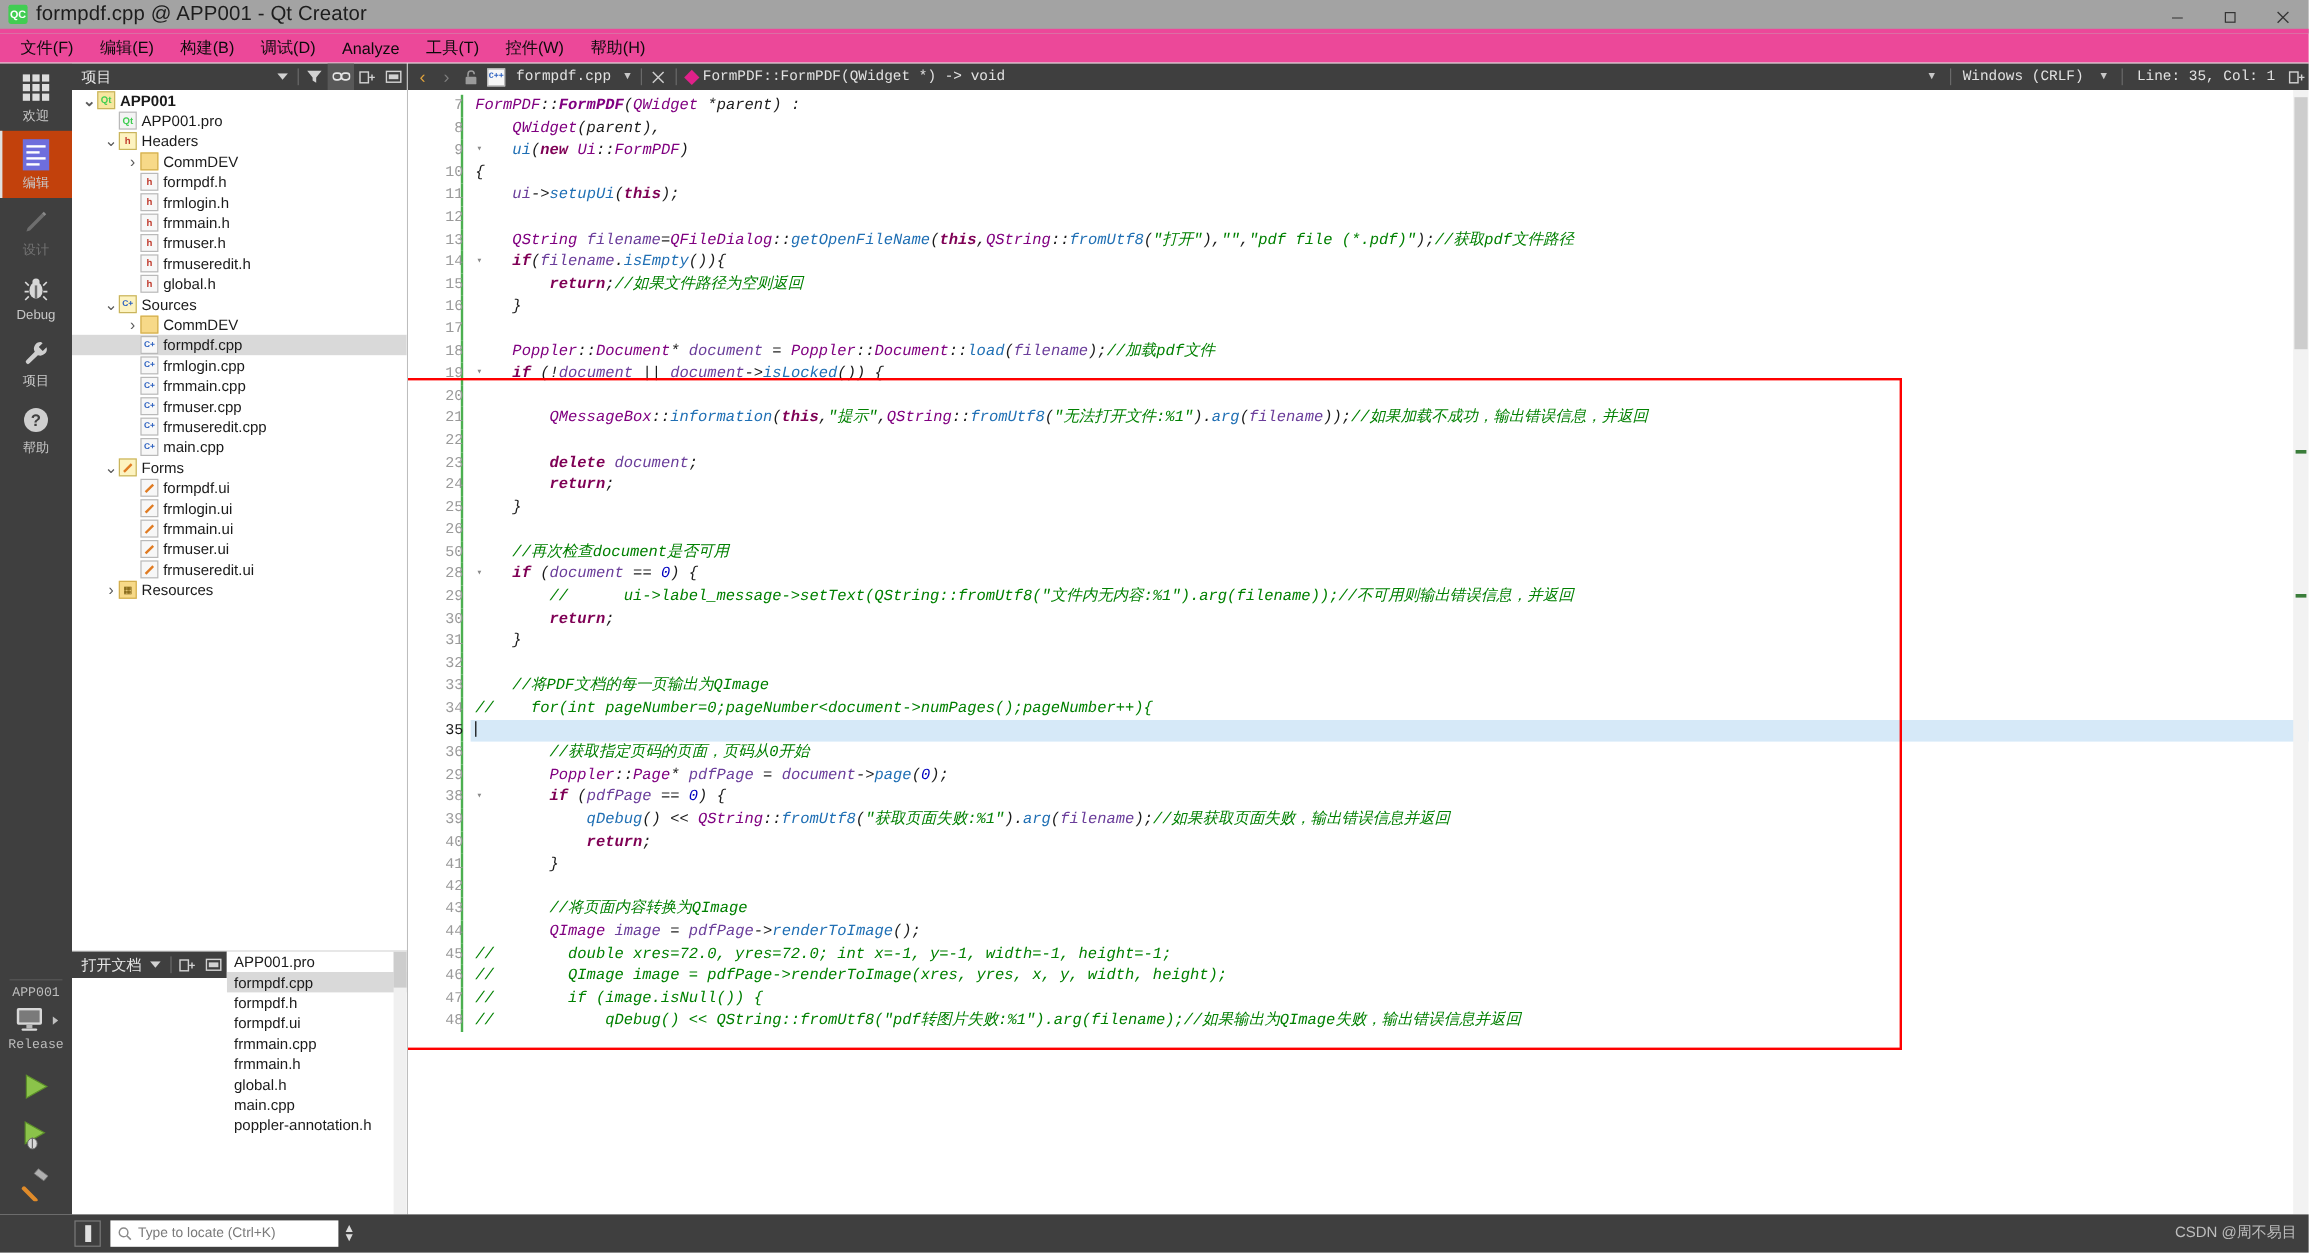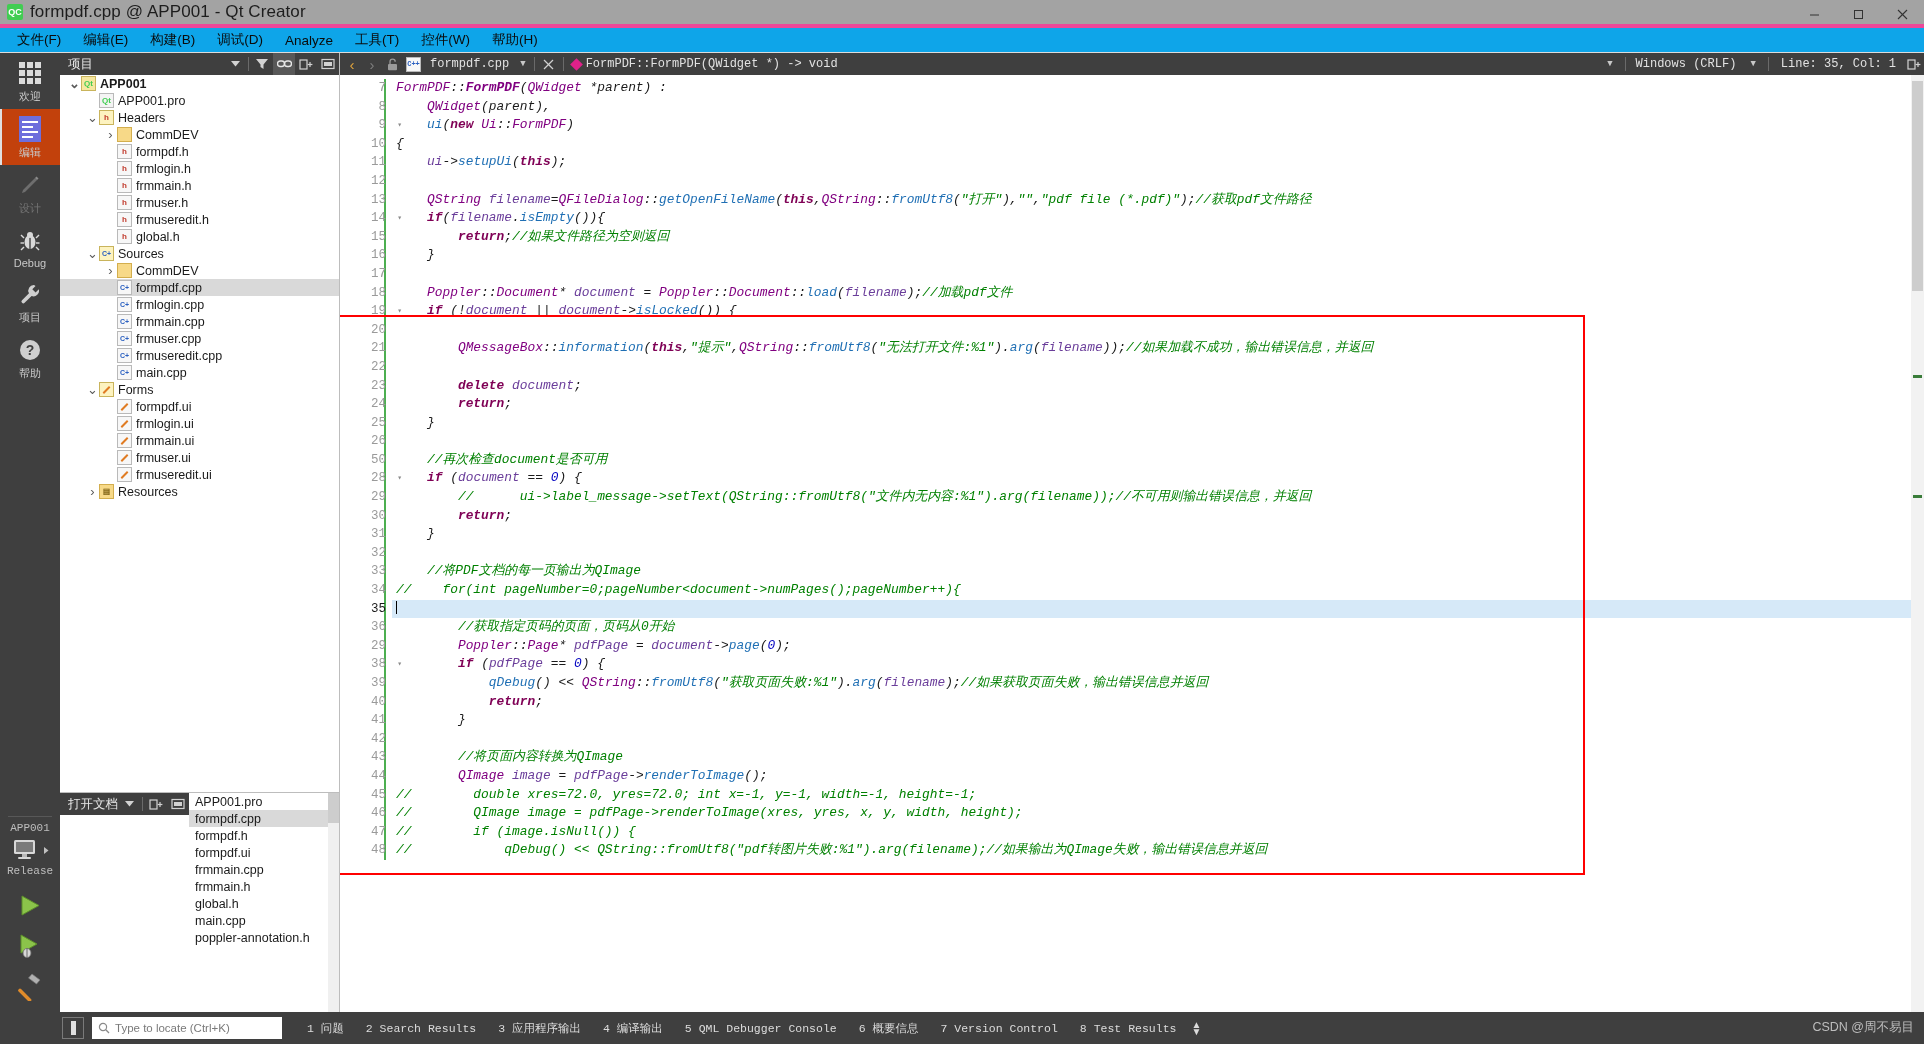--- a/index.html
+++ b/index.html
@@ -24,21 +24,21 @@
   .title-text { font-size: 17px; color: #1d1d1d; letter-spacing: .1px; }
   .win-buttons { position: absolute; right: 0; top: 0; display: flex; height: 28px; }
   .win-btn {
     width: 44px; height: 28px; display: flex; align-items: center; justify-content: center;
     font-size: 13px; color: #333;
   }
   .win-btn svg { display:block; }
 
   
   .menubar {
-    height: 25px; background: #0ea5e9; display: flex; align-items: center;
+    height: 25px; background: #ec4899; display: flex; align-items: center;
     padding-left: 6px; border-bottom: 1px solid #dcdcdc;
   }
   .menu-item {
     font-size: 13.5px; color: #0b0b0b; padding: 3px 11px; white-space: nowrap;
   }
 
   
   .app-body { position: absolute; top: 53px; left: 0; right: 0; bottom: 32px; display: flex; }
 
   
@@ -752,28 +752,18 @@
   <div class="sb-toggle">
       <i></i>
     </div>
   <div class="locator">
     <svg width="12" height="12" viewBox="0 0 12 12">
         <circle cx="5" cy="5" r="3.6" fill="none" stroke="#8a8a8a" stroke-width="1.2"></circle>
         <line x1="7.8" y1="7.8" x2="11" y2="11" stroke="#8a8a8a" stroke-width="1.3"></line>
       </svg>
     <span>Type to locate (Ctrl+K)</span>
   </div>
-  <div class="sb-items" id="sb-host">
-      <div class="sb-item">1  问题</div>
-      <div class="sb-item">2  Search Results</div>
-      <div class="sb-item">3  应用程序输出</div>
-      <div class="sb-item">4  编译输出</div>
-      <div class="sb-item">5  QML Debugger Console</div>
-      <div class="sb-item">6  概要信息</div>
-      <div class="sb-item">7  Version Control</div>
-      <div class="sb-item">8  Test Results</div>
-    </div>
   <div class="sb-arrows">
       <span>▲</span>
       <span>▼</span>
     </div>
   <div class="watermark">CSDN @周不易目</div>
 </div>
 
 </body></html>

